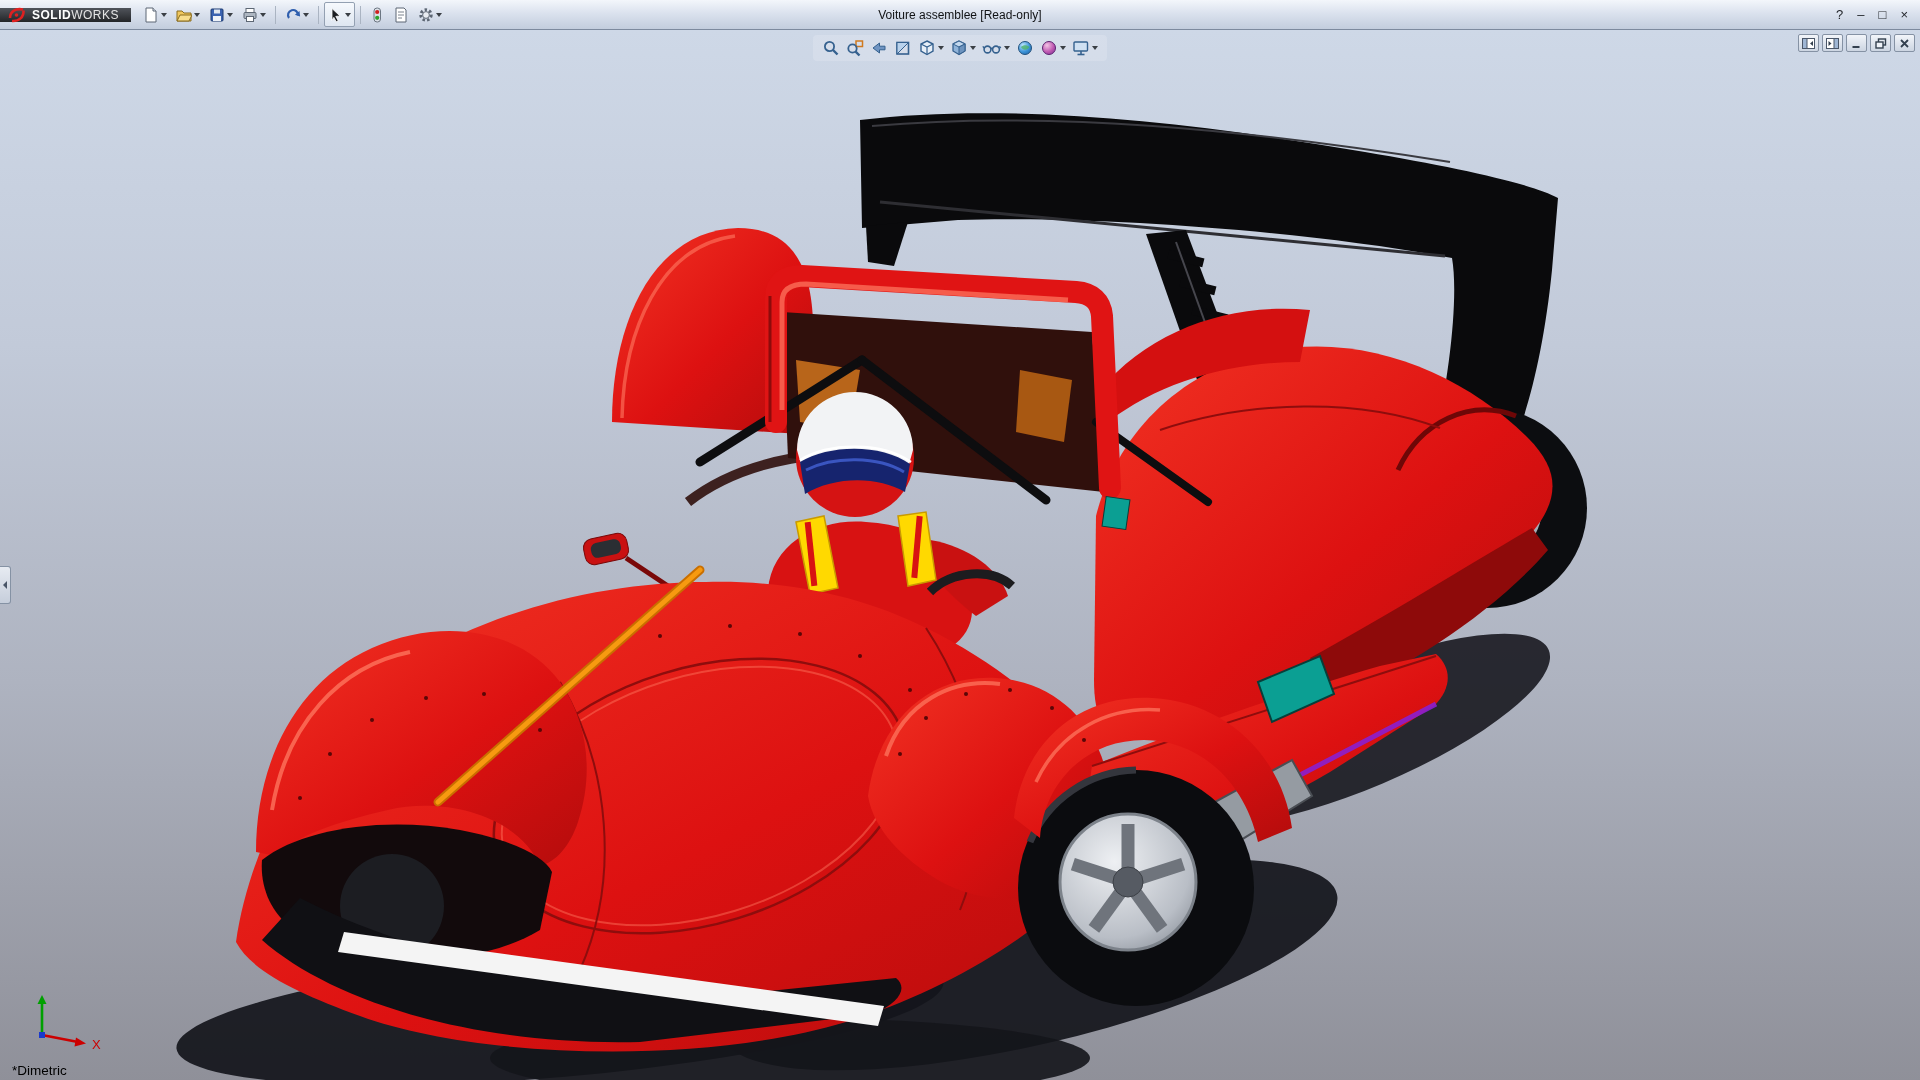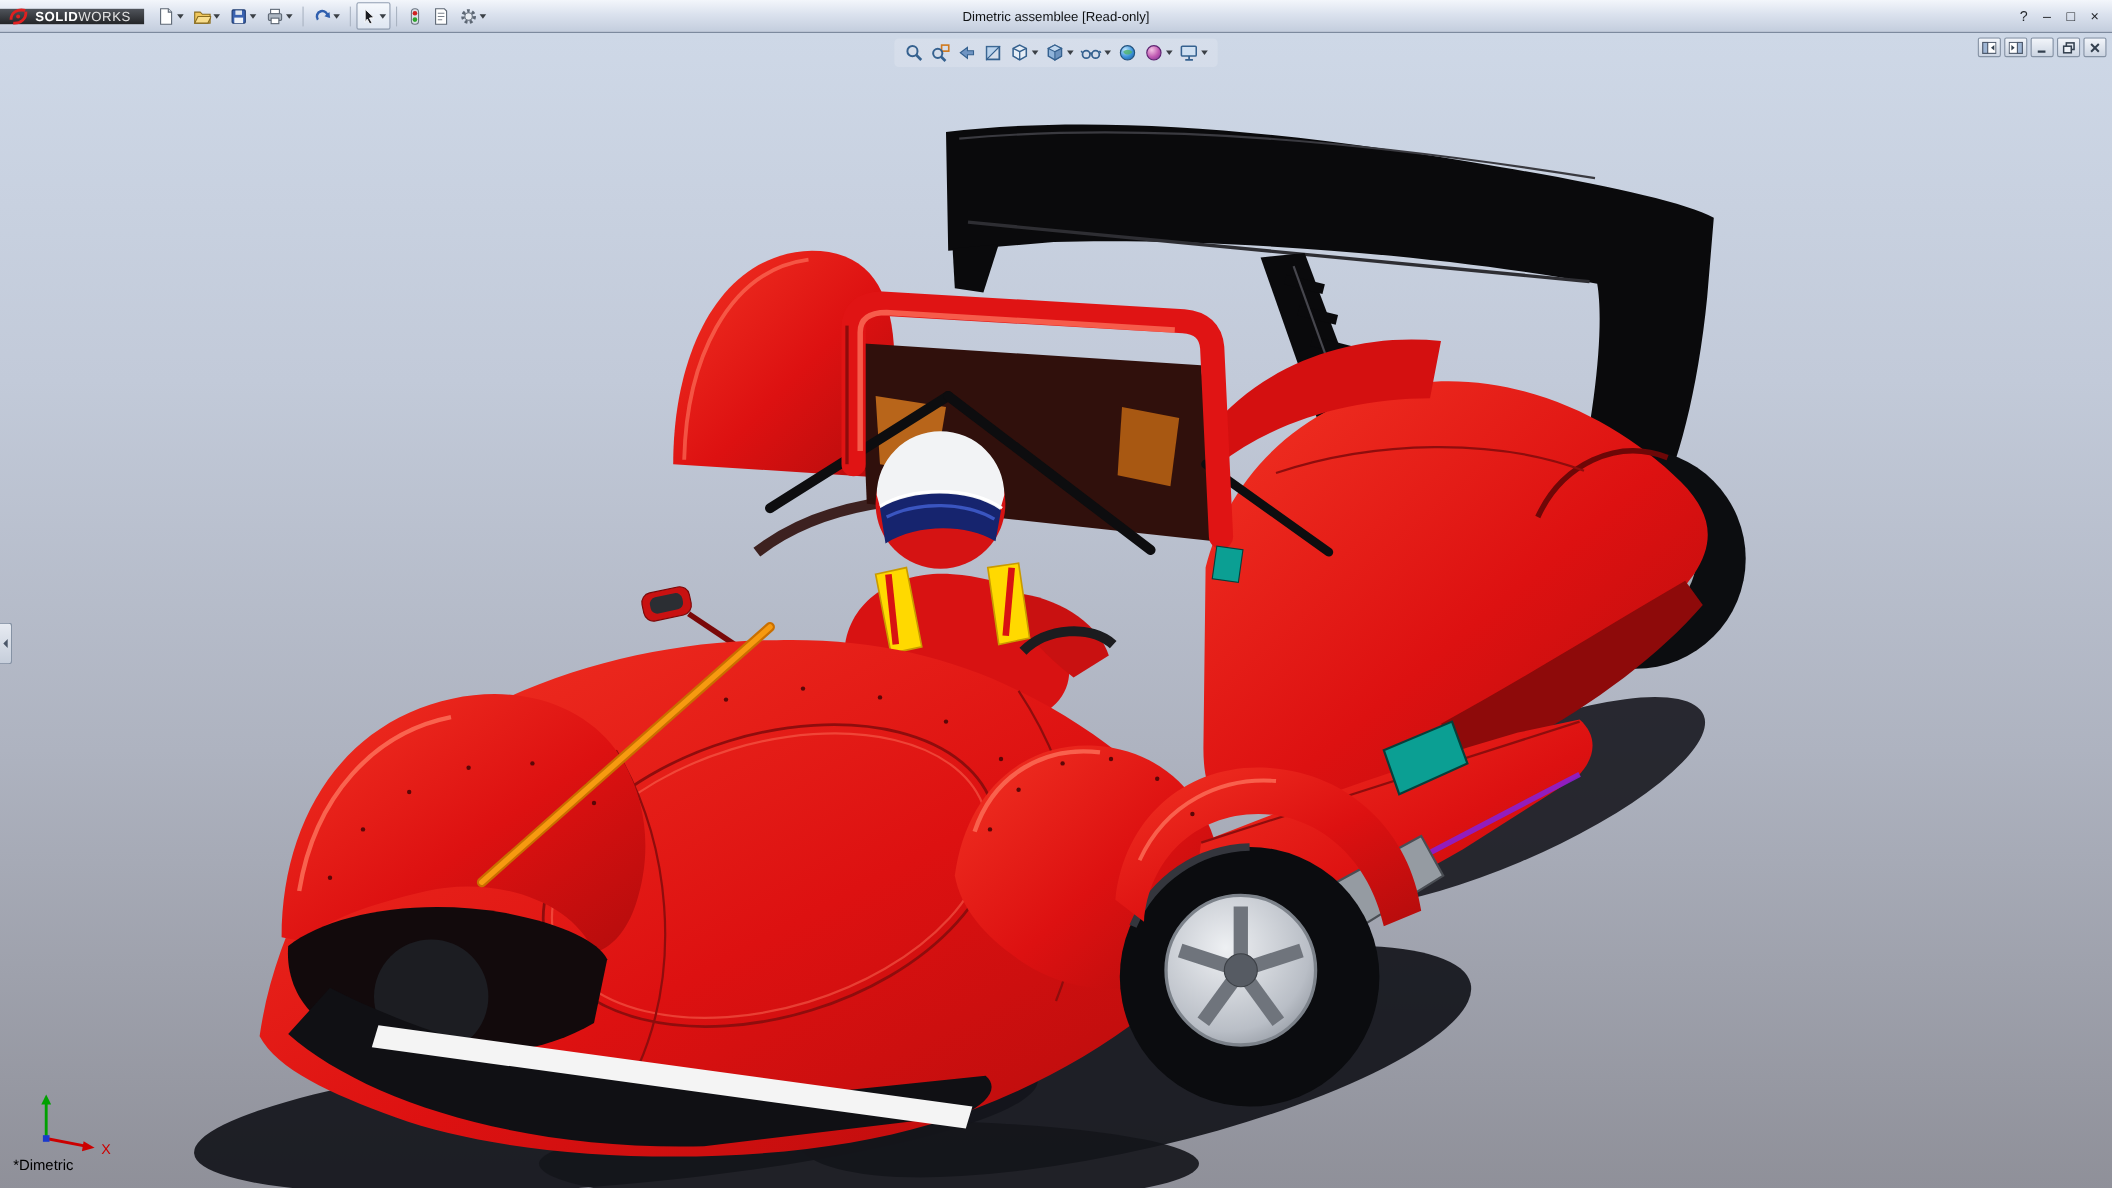--- a/index.html
+++ b/index.html
@@ -35,21 +35,21 @@
   
   .doc-controls{position:absolute;top:4px;right:5px;display:flex;gap:3px;}
   .doc-btn{width:19px;height:16px;display:flex;align-items:center;justify-content:center;
     background:linear-gradient(#f2f5fa,#ccd5e2);border:1px solid #8592a4;border-radius:2px;}
   
   .edge-tab{position:absolute;left:0;top:536px;width:10px;height:36px;
     background:linear-gradient(#e7ebf2,#c6cedb);border:1px solid #8592a4;border-left:none;
     border-radius:0 3px 3px 0;display:flex;align-items:center;justify-content:center;}
   
   .triad{position:absolute;left:16px;bottom:26px;}
-  .view-label{position:absolute;left:12px;bottom:14px;font-size:13.5px;color:#000;}
+  .view-label{position:absolute;left:12px;bottom:3px;font-size:13.5px;color:#000;}
 </style>
 </head>
 <body>
 
 <div class="titlebar">
   <div class="logo">
     <svg width="18" height="18" viewBox="0 0 18 18">
       <path d="M2,12 C2,5 8,2 15,3.5" stroke="#e02020" stroke-width="2.6" fill="none"></path>
       <path d="M4,15 C11,15.5 16,11 15.5,4.5" stroke="#e02020" stroke-width="2.6" fill="none"></path>
       <circle cx="8.5" cy="9" r="1.8" fill="#e02020"></circle>
@@ -121,21 +121,21 @@
     </div>
     <div class="tb-btn">
       <svg width="16" height="16">
         <circle cx="8" cy="8" r="5.2" fill="none" stroke="#5d6774" stroke-width="3" stroke-dasharray="2.4 2.1"></circle>
         <circle cx="8" cy="8" r="3.4" fill="#e8ecf2" stroke="#5d6774"></circle>
       </svg>
         <span class="drop"></span>
     </div>
   </div>
 
-  <div class="title-text">Dimetric assemblee [Read-only]</div>
+  <div class="title-text">Voiture assemblee [Read-only]</div>
 
   <div class="win-controls">
     <div>?</div>
     <div>–</div>
     <div>□</div>
     <div>×</div>
   </div>
 </div>
 
 <div class="viewport">

